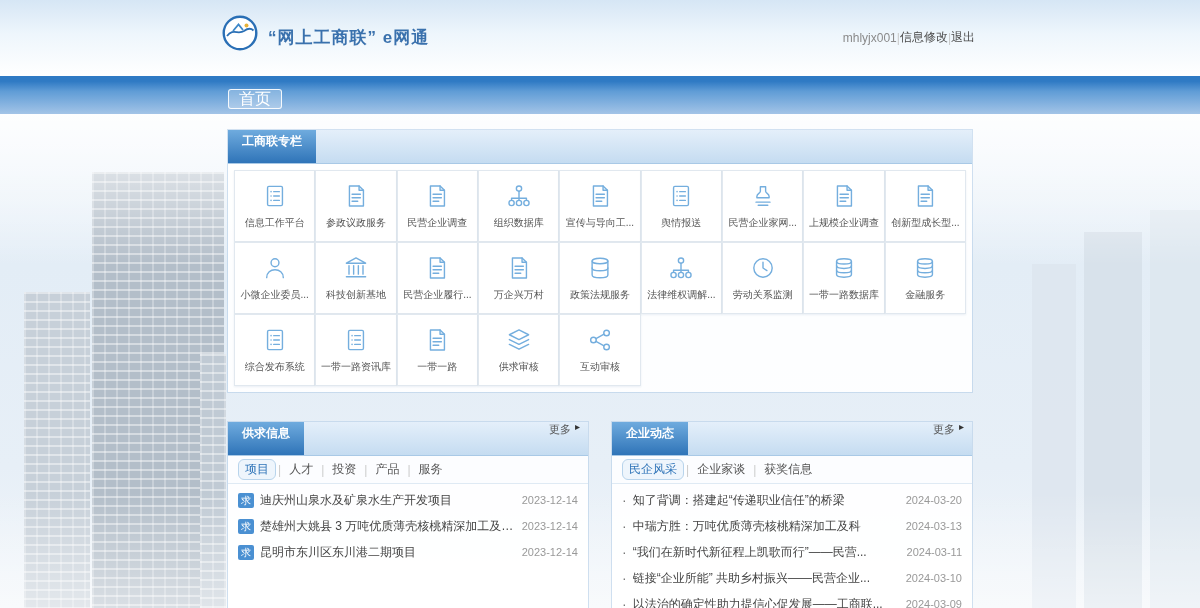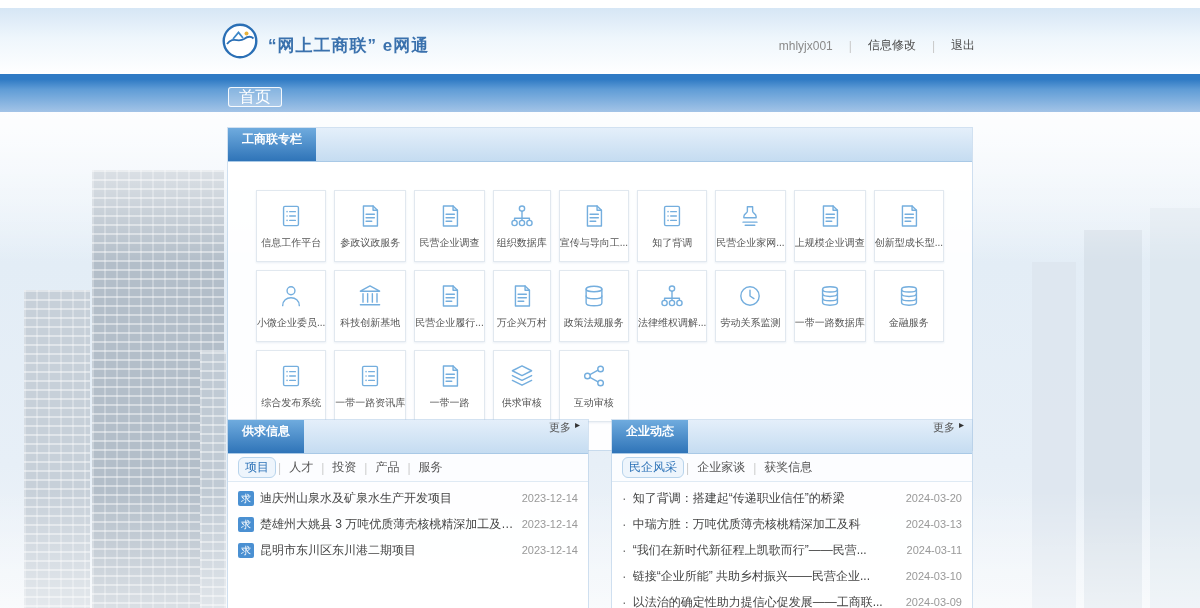--- a/index.html
+++ b/index.html
@@ -1,25 +1,25 @@
 <!DOCTYPE html>
 <html><head>
 <meta charset="utf-8">
 <style>
   * { margin:0; padding:0; box-sizing:border-box; }
   html,body { width:1200px; height:608px; }
   body { font-family:"Liberation Sans","DejaVu Sans",sans-serif; background:#ffffff; overflow:hidden; }
   .page { position:relative; width:1200px; height:608px; overflow:hidden; background:#fff; }
 
   
-  .header { position:relative; height:66px; background:linear-gradient(180deg,#d6e6f5 0%,#eef6fc 45%,#ffffff 100%);margin-top:8px; }
+  .header { position:relative; height:76px; background:linear-gradient(180deg,#d6e6f5 0%,#eef6fc 45%,#ffffff 100%); }
   .logo { position:absolute; left:222px; top:15px; width:36px; height:36px; display:block; }
   .logo svg { width:36px; height:36px; display:block; }
   .site-title { position:absolute; left:268px; top:26px; font-size:17px; font-weight:bold; color:#3a71ad; letter-spacing:1px; white-space:nowrap; }
-  .user-area { position:absolute; right:225px; top:29px; display:flex; align-items:center; gap:16px; font-size:12px; }
+  .user-area { position:absolute; right:225px; top:29px; display:flex; align-items:center; gap:0; font-size:12px; }
   .user-name { color:#8a8a8a; }
   .user-link { color:#4a4a4a; text-decoration:none; cursor:pointer; }
   .sep { color:#c9c9c9; }
 
   
   .navbar { position:relative; height:38px; background:linear-gradient(180deg,#2f7ac4 0%,#2f7ac4 14%,#5f9cd6 40%,#a3c4e7 100%); }
   .home-tab { position:absolute; left:228px; top:13px; padding:2px 10px; font-size:16px; color:#ffffff; background:rgba(255,255,255,0.25); border:1px solid rgba(255,255,255,0.9); border-radius:3px; cursor:pointer; text-decoration:none; line-height:14px; }
 
   
   .content { position:relative; height:504px; overflow:hidden;
@@ -31,21 +31,21 @@
   .cloud-haze { position:absolute; inset:0; background:linear-gradient(180deg,rgba(255,255,255,0.85) 0%,rgba(255,255,255,0) 30%,rgba(255,255,255,0) 75%,rgba(255,255,255,0.55) 100%); pointer-events:none; }
 
   
   .panel { position:absolute; background:rgba(255,255,255,0.93); box-shadow:0 0 0 1px rgba(175,203,230,0.55); }
   .panel-header { display:flex; align-items:stretch; height:34px; background:linear-gradient(180deg,#e4effa 0%,#c5dcf1 100%); border-bottom:1px solid #a9c9e6; }
   .panel-tab { padding:0 14px; line-height:22px; font-size:12px; font-weight:bold; color:#ffffff; background:linear-gradient(180deg,#6fabde 0%,#2f74b8 100%); white-space:nowrap; }
   .more-link { margin-left:auto; display:flex; align-items:flex-start; gap:4px; padding-right:8px; font-size:11px; color:#555; text-decoration:none; cursor:pointer; }
   .more-arrow { font-size:10px; color:#333; line-height:1; }
 
   .panel-special { left:228px; top:16px; width:744px; }
-  .grid { display:grid; grid-template-columns:repeat(9,1fr); gap:8px; padding:28px; }
+  .grid { display:grid; grid-template-columns:repeat(9,1fr); gap:0; padding:6px; }
   .grid-item { height:72px; background:#ffffff; border:1px solid #e1e8ef; box-shadow:0 1px 2px rgba(110,145,180,0.14); display:flex; flex-direction:column; align-items:center; justify-content:center; gap:6px; cursor:pointer; }
   .gi-icon { width:28px; height:28px; display:block; }
   .gi-icon svg { width:28px; height:28px; display:block; }
   .gi-label { font-size:10px; color:#555; max-width:70px; white-space:nowrap; overflow:hidden; text-align:center; }
 
   .panel-supply { left:228px; top:308px; width:360px; height:196px; }
   .panel-news   { left:612px; top:308px; width:360px; height:196px; }
 
   .tabs-row { display:flex; align-items:center; height:28px; padding:0 10px; background:#fcfdff; border-bottom:1px solid #dfeaf4; font-size:12px; gap:2px; }
   .tab-item { color:#555; cursor:pointer; padding:1px 6px; white-space:nowrap;border-radius:6px; }
@@ -171,21 +171,21 @@
               <svg viewBox="0 0 32 32" fill="none" stroke="#74aede" stroke-width="1.6" stroke-linecap="round" stroke-linejoin="round">
                 <rect x="7.5" y="5" width="17" height="22" rx="1.5"></rect>
                 <circle cx="11.5" cy="11" r="0.9" fill="#74aede" stroke="none"></circle>
                 <line x1="14.5" y1="11" x2="21" y2="11"></line>
                 <circle cx="11.5" cy="16" r="0.9" fill="#74aede" stroke="none"></circle>
                 <line x1="14.5" y1="16" x2="21" y2="16"></line>
                 <circle cx="11.5" cy="21" r="0.9" fill="#74aede" stroke="none"></circle>
                 <line x1="14.5" y1="21" x2="21" y2="21"></line>
               </svg>
             </span>
-            <span class="gi-label">知了背调</span>
+            <span class="gi-label">舆情报送</span>
           </div>
           <div class="grid-item">
             <span class="gi-icon">
               <svg viewBox="0 0 32 32" fill="none" stroke="#74aede" stroke-width="1.6" stroke-linecap="round" stroke-linejoin="round">
                 <path d="M13 5.5h6v5c0 2.5 4 2.5 4 6v1.5H9V16.5c0-3.5 4-3.5 4-6z"></path>
                 <line x1="8" y1="23" x2="24" y2="23"></line>
                 <line x1="10.5" y1="26.5" x2="21.5" y2="26.5"></line>
               </svg>
             </span>
             <span class="gi-label">民营企业家网...</span>

